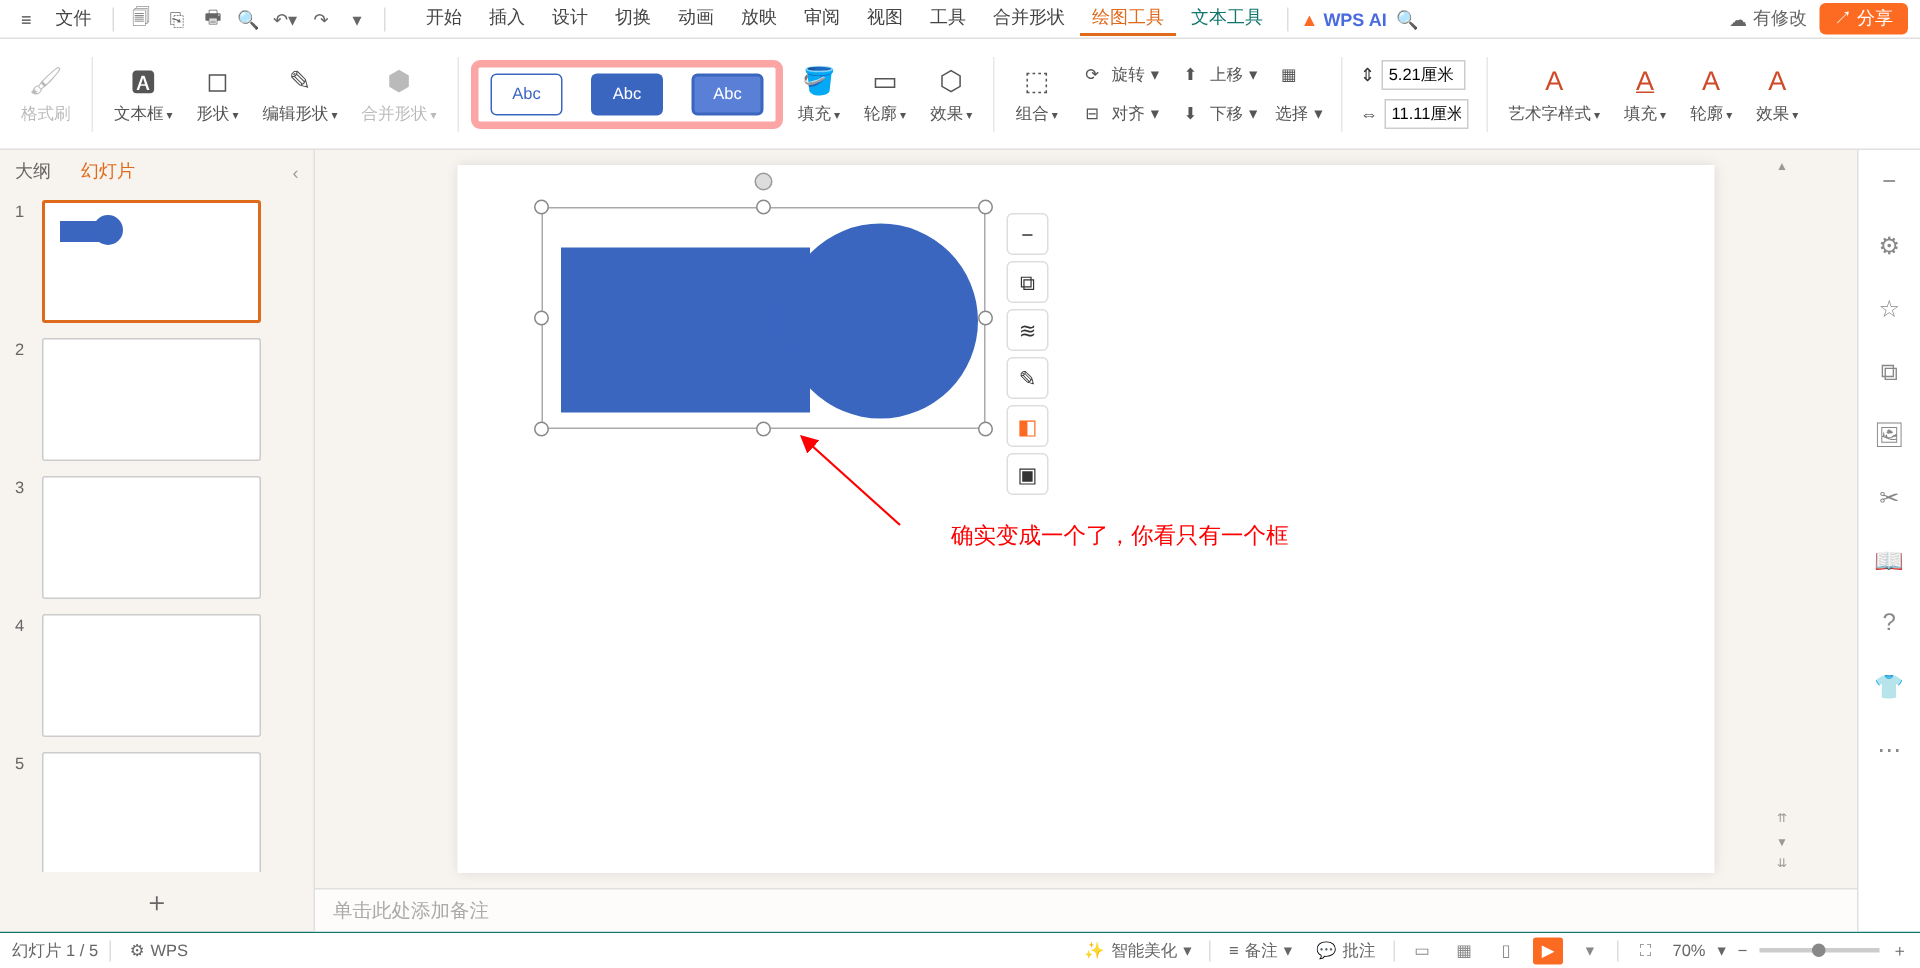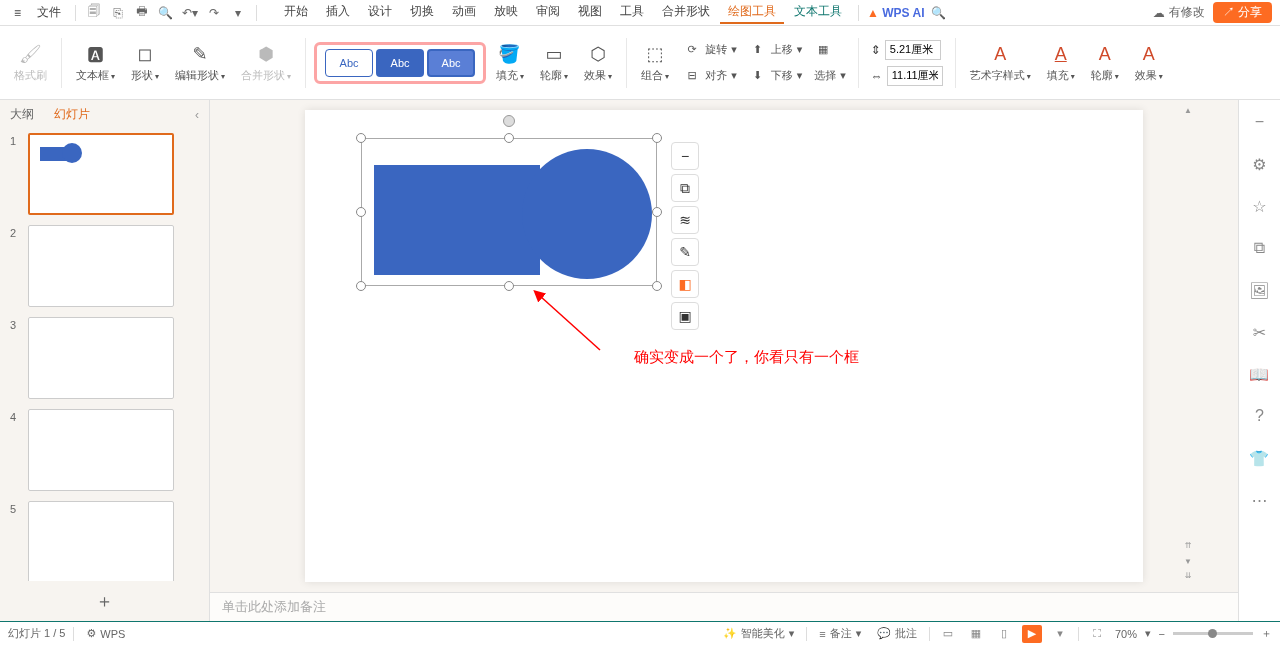--- a/index.html
+++ b/index.html
@@ -19,21 +19,21 @@
 .top-bar .cloud-btn { display: flex; align-items: center; gap: 4px; color: #666; cursor: pointer; }
 .top-bar .ai-label { color: #4a6bdf; font-weight: bold; }
 
 .ribbon { height: 74px; display: flex; align-items: center; padding: 4px 8px; border-bottom: 1px solid #e0e0e0; gap: 4px; background: #fff; }
 .ribbon-group { display: flex; flex-direction: column; align-items: center; padding: 0 6px; gap: 2px; }
 .ribbon-group.disabled { opacity: 0.4; }
 .ribbon-group .g-icon { width: 24px; height: 24px; display: flex; align-items: center; justify-content: center; font-size: 18px; color: #555; }
 .ribbon-group .g-label { font-size: 11px; color: #555; white-space: nowrap; }
 .ribbon-group .g-label .arrow { font-size: 8px; margin-left: 2px; }
 .ribbon-divider { width: 1px; height: 50px; background: #e8e8e8; margin: 0 4px; }
-.style-gallery { display: flex; gap: 3px; align-items: center; border: 3px solid #fca5a5; border-radius: 6px; padding: 4px 8px; text-align: center; }
+.style-gallery { display: flex; gap: 19px; align-items: center; border: 5px solid #fca5a5; border-radius: 6px; padding: 4px 8px; text-align: center; }
 .style-swatch { width: 48px; height: 28px; border-radius: 4px; display: flex; align-items: center; justify-content: center; font-size: 11px; cursor: pointer; }
 .style-swatch.s1 { border: 1px solid #3a66c0; color: #3a66c0; background: #fff; }
 .style-swatch.s2 { background: #3a66c0; color: #fff; }
 .style-swatch.s3 { background: #5a7fd6; color: #fff; border: 2px solid #3a66c0; }
 .ribbon-mini-group { display: flex; flex-direction: column; gap: 2px; padding: 0 4px; }
 .ribbon-mini-row { display: flex; align-items: center; gap: 4px; font-size: 11px; color: #555; height: 24px; cursor: pointer; white-space: nowrap; }
 .ribbon-mini-row .mini-icon { width: 18px; height: 18px; display: flex; align-items: center; justify-content: center; }
 .size-input { width: 56px; height: 20px; border: 1px solid #ccc; font-size: 11px; padding: 0 4px; }
 .size-row { display: flex; align-items: center; gap: 4px; height: 24px; }
 

